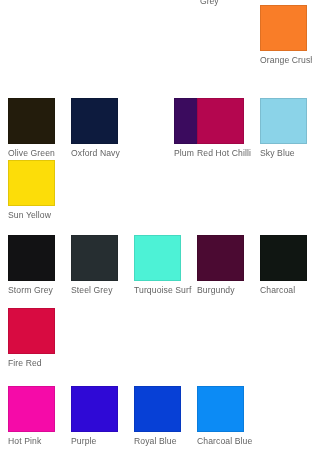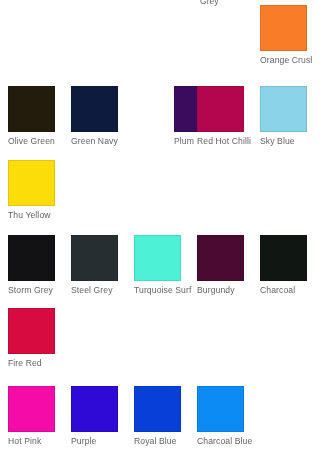--- a/index.html
+++ b/index.html
@@ -75,46 +75,46 @@
 <body>
 
 <div id="palette">
   <div class="clipped-label">Grey</div>
 <div class="swatch-row" style="top: 5px;">
       <div class="swatch-cell" style="left: 260px;">
         <div class="swatch-chip" style="background: rgb(249, 125, 40);"></div>
         <div class="swatch-label">Orange Crush</div>
       </div>
     </div>
-    <div class="swatch-row" style="top: 86px;">
+    <div class="swatch-row" style="top: 98px;">
       <div class="swatch-cell" style="left: 8px;">
         <div class="swatch-chip" style="background: rgb(35, 28, 12);"></div>
         <div class="swatch-label">Olive Green</div>
       </div>
       <div class="swatch-cell" style="left: 71px;">
         <div class="swatch-chip" style="background: rgb(13, 27, 62);"></div>
-        <div class="swatch-label">Green Navy</div>
+        <div class="swatch-label">Oxford Navy</div>
       </div>
       <div class="swatch-cell" style="left: 134px; margin-left: 40px;">
         <div class="swatch-chip" style="background: rgb(59, 11, 94);"></div>
         <div class="swatch-label">Plum</div>
       </div>
       <div class="swatch-cell" style="left: 197px;">
         <div class="swatch-chip" style="background: rgb(180, 6, 79);"></div>
         <div class="swatch-label">Red Hot Chilli</div>
       </div>
       <div class="swatch-cell" style="left: 260px;">
         <div class="swatch-chip" style="background: rgb(139, 211, 232);"></div>
         <div class="swatch-label">Sky Blue</div>
       </div>
     </div>
     <div class="swatch-row" style="top: 160px;">
       <div class="swatch-cell" style="left: 8px;">
         <div class="swatch-chip" style="background: rgb(252, 221, 9);"></div>
-        <div class="swatch-label">Thu Yellow</div>
+        <div class="swatch-label">Sun Yellow</div>
       </div>
     </div>
     <div class="swatch-row" style="top: 235px;">
       <div class="swatch-cell" style="left: 71px;">
         <div class="swatch-chip" style="background: rgb(38, 46, 49);"></div>
         <div class="swatch-label">Steel Grey</div>
       </div>
       <div class="swatch-cell" style="left: 8px;">
         <div class="swatch-chip" style="background: rgb(18, 18, 20);"></div>
         <div class="swatch-label">Storm Grey</div>

